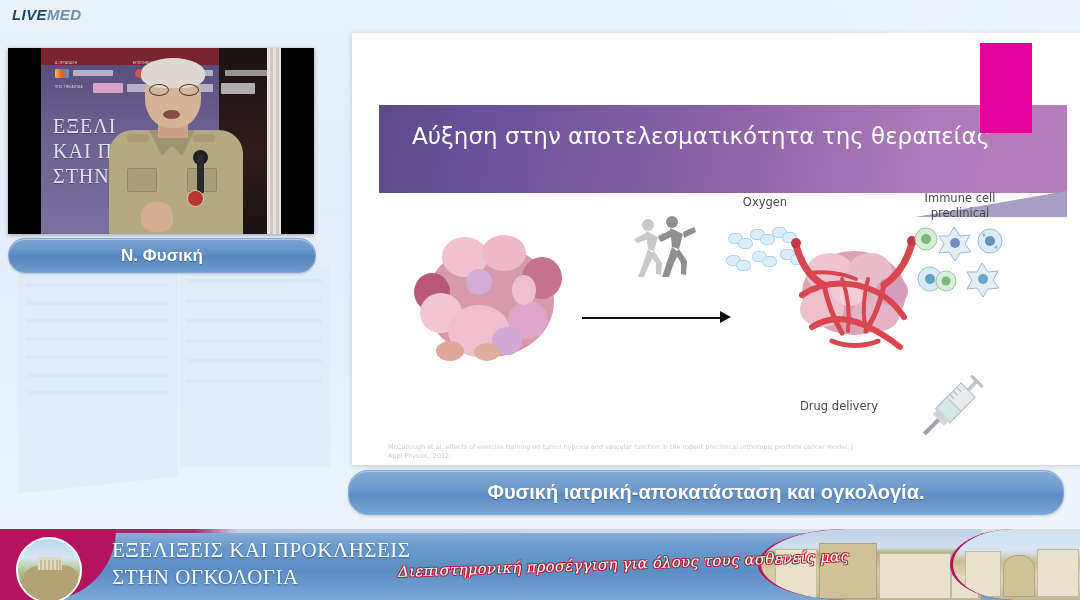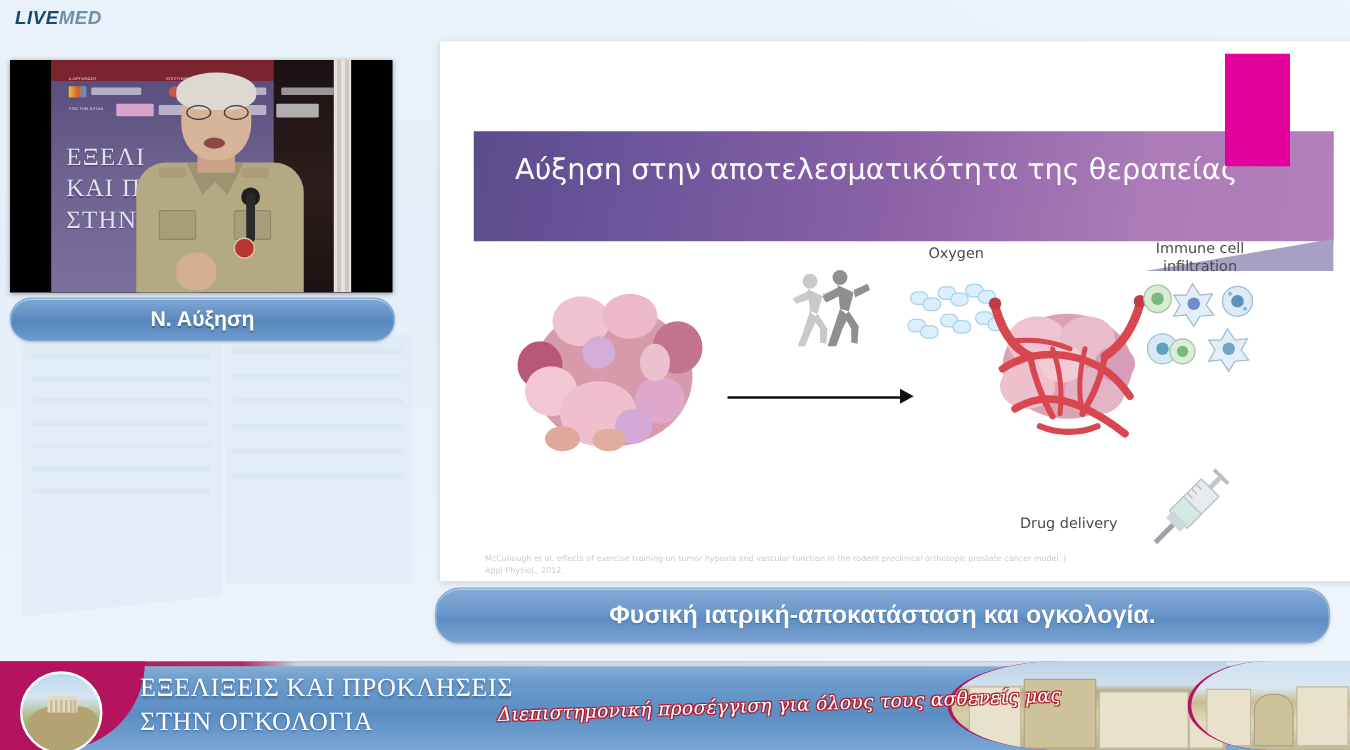--- a/index.html
+++ b/index.html
@@ -421,21 +421,21 @@
         <div class="mouth"></div>
         <div class="mic-h"></div>
         <div class="mic"></div>
         <div class="badge"></div>
         <div class="hand"></div>
       </div>
     </div>
   </div>
 
   <div class="name-badge">
-    <span>Ν. Αύξηση</span>
+    <span>Ν. Φυσική</span>
   </div>
 
   <div class="slide">
 
     <div class="slide-title-bar">
       <div class="slide-title">Αύξηση στην αποτελεσματικότητα της θεραπείας</div>
     </div>
     <div class="magenta-box"></div>
 
     <div class="diagram">
@@ -519,42 +519,42 @@
             <path d="M60 120 C74 126 92 126 106 120" stroke-width="5"></path>
             <path d="M36 52 C52 50 70 52 84 58" stroke-width="4"></path>
           </g>
           <circle cx="24" cy="22" r="5" fill="#c23a44"></circle>
           <circle cx="140" cy="20" r="5" fill="#c23a44"></circle>
         </svg>
       </div>
 
       <div class="lbl" style="left:556px;top:-2px;width:104px;">
         <div>Immune cell</div>
-        <div>infiltration</div>
+        <div>preclinical</div>
       </div>
       <div class="immune">
         <svg viewBox="0 0 92 78" width="92" height="78">
           <circle cx="12" cy="16" r="11" fill="#d8ecd4" stroke="#9ac69a" stroke-width="1"></circle>
           <circle cx="12" cy="16" r="5" fill="#79b97c"></circle>
           <path d="M40 4 L46 13 L56 12 L51 21 L57 29 L46 30 L41 38 L35 29 L25 30 L30 21 L25 13 L35 13 Z" fill="#e4eef8" stroke="#9db8d4" stroke-width="1"></path>
           <circle cx="41" cy="20" r="5" fill="#6f8fc4"></circle>
           <circle cx="76" cy="18" r="12" fill="#dceaf5" stroke="#9db8d4" stroke-width="1"></circle>
           <circle cx="76" cy="18" r="5" fill="#5b93bd"></circle>
           <circle cx="70" cy="12" r="1.6" fill="#8fb4d2"></circle>
             <circle cx="82" cy="24" r="1.6" fill="#8fb4d2"></circle>
           <circle cx="16" cy="56" r="12" fill="#d6e9f4" stroke="#9cc0d8" stroke-width="1"></circle>
           <circle cx="16" cy="56" r="5" fill="#5fa2c0"></circle>
           <circle cx="32" cy="58" r="10" fill="#dbeedb" stroke="#9ac69a" stroke-width="1"></circle>
           <circle cx="32" cy="58" r="4.5" fill="#79b97c"></circle>
           <path d="M68 40 L74 49 L84 48 L79 57 L85 65 L74 66 L69 74 L63 65 L53 66 L58 57 L53 49 L63 49 Z" fill="#e3eef7" stroke="#9db8d4" stroke-width="1"></path>
           <circle cx="69" cy="56" r="5" fill="#6fa6c8"></circle>
         </svg>
       </div>
 
-      <div class="lbl" style="left:448px;top:206px;width:110px;text-align:center;margin-top:12px;">Drug delivery</div>
+      <div class="lbl" style="left:448px;top:206px;width:110px;text-align:left;">Drug delivery</div>
       <div class="syringe">
         <svg viewBox="0 0 82 84" width="82" height="84">
           <g transform="rotate(45 41 42)">
             <rect x="36" y="4" width="16" height="3" fill="#b9bec4"></rect>
             <rect x="42" y="6" width="4" height="14" fill="#c3c8ce"></rect>
             <rect x="34" y="18" width="20" height="34" fill="#e7eaee" stroke="#b9bec4" stroke-width="1"></rect>
             <rect x="34" y="38" width="20" height="16" fill="#d4e9e4" stroke="#b9bec4" stroke-width="1"></rect>
             <rect x="36" y="52" width="16" height="8" fill="#cfd5da"></rect>
             <rect x="42" y="60" width="4" height="20" fill="#9ba1a7"></rect>
             <line x1="34" y1="24" x2="40" y2="24" stroke="#b0b6bc" stroke-width="1"></line>

